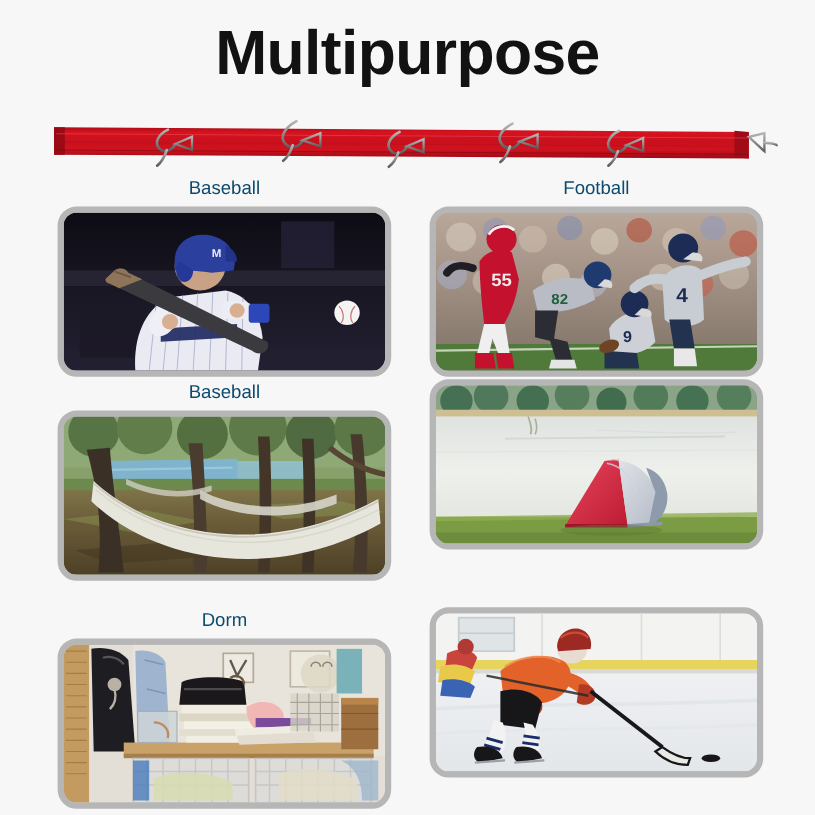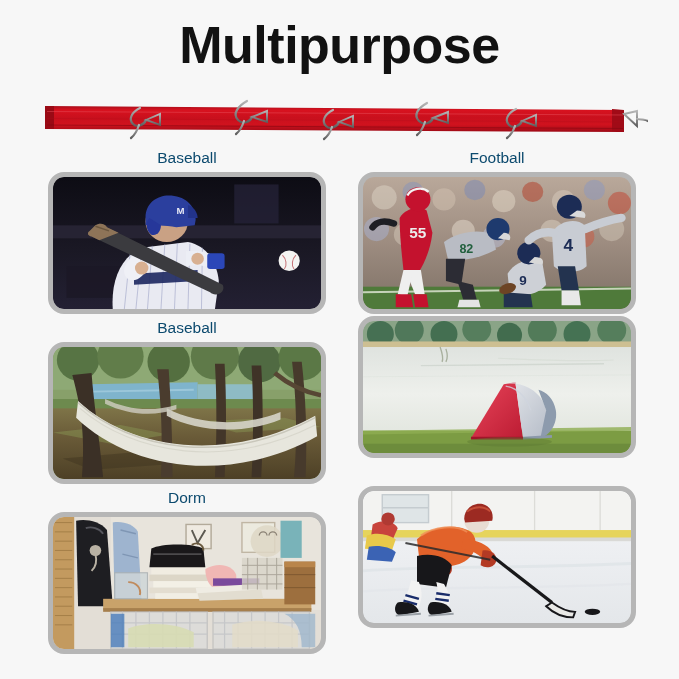--- a/index.html
+++ b/index.html
@@ -57,21 +57,21 @@
   }
   .cell {
     position: absolute;
     width: 290px;
     height: 172px;
   }
   .cell.col-l { left: 42px; }
   .cell.col-r { left: 352px; }
   .cell.row-1 { top: 0px; }
   .cell.row-2 { top: 170px; }
-  .cell.row-3 { top: 340px; }
+  .cell.row-3 { top: 360px; }
 
   .caption {
     height: 26px;
     line-height: 24px;
     text-align: center;
     font-size: 15.5px;
     color: #0c4a6e;
     font-family: "Liberation Sans", sans-serif;
   }
 

